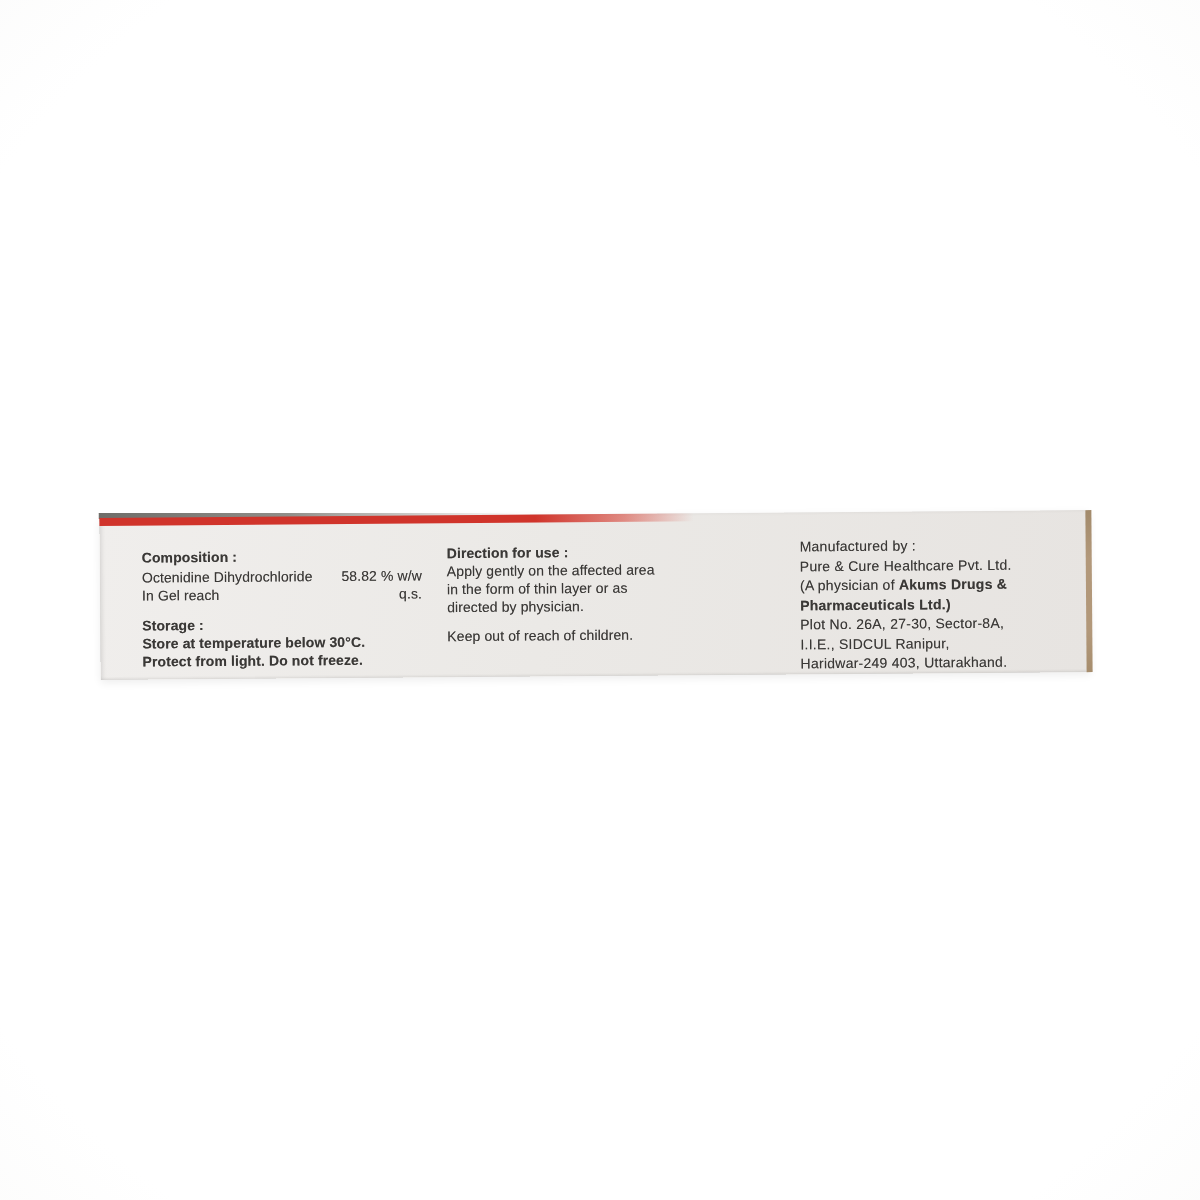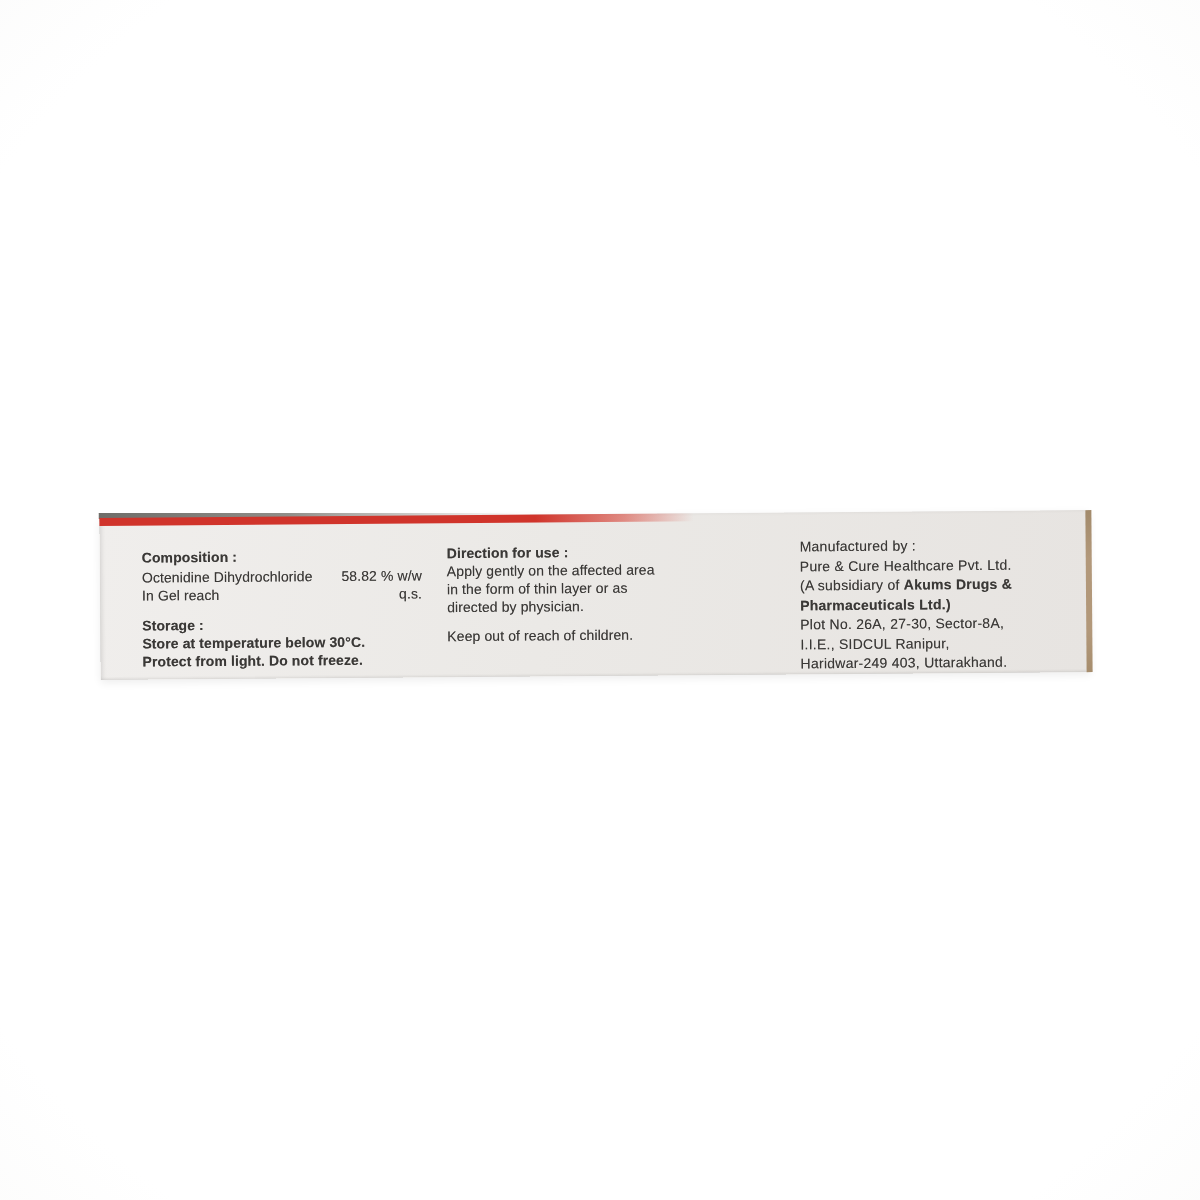--- a/index.html
+++ b/index.html
@@ -131,21 +131,21 @@
       <h3>Direction for use :</h3>
       <div>Apply gently on the affected area</div>
       <div>in the form of thin layer or as</div>
       <div>directed by physician.</div>
       <div class="keep-out">Keep out of reach of children.</div>
     </section>
 
     <section class="col col3">
       <div>Manufactured by :</div>
       <div>Pure &amp; Cure Healthcare Pvt. Ltd.</div>
-      <div><span>(A subsidiary of </span><span class="b">Akums Drugs &amp;</span></div>
+      <div><span>(A physician of </span><span class="b">Akums Drugs &amp;</span></div>
       <div class="b">Pharmaceuticals Ltd.)</div>
       <div>Plot No. 26A, 27-30, Sector-8A,</div>
       <div>I.I.E., SIDCUL Ranipur,</div>
       <div>Haridwar-249 403, Uttarakhand.</div>
     </section>
 
   </div>
 </div>
 
 </body></html>

